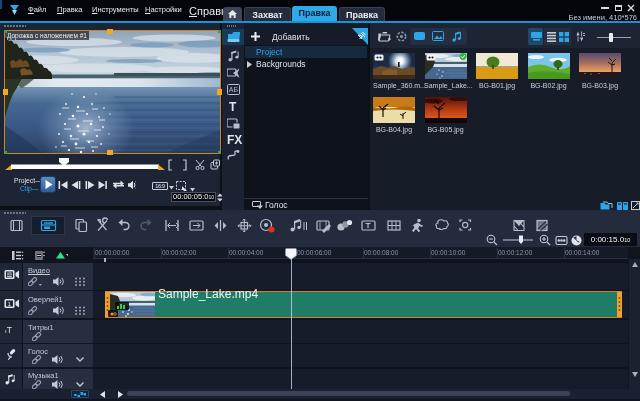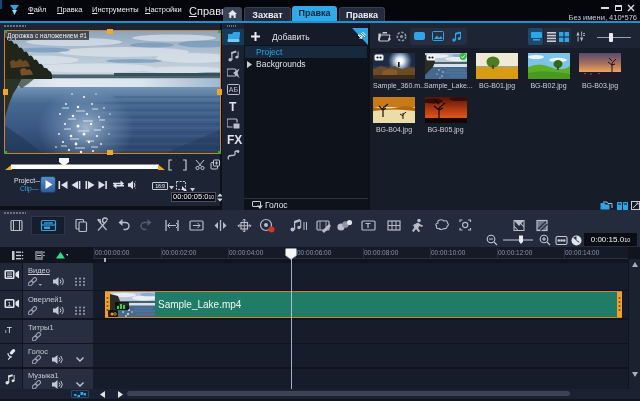--- a/index.html
+++ b/index.html
@@ -777,21 +777,21 @@
         <rect x="0" y="2" width="2" height="3"></rect>
         <rect x="3" y="0" width="2" height="5"></rect>
         <rect x="6" y="1" width="2" height="4"></rect>
       </g>
     </svg>
 <div class="abs" style="left:108px;top:310px;width:10px;height:7px;background:rgba(8,10,8,0.85);border-radius:1px;"></div>
 <svg class="abs" style="left:109.5px;top:312px" width="7" height="4" viewBox="0 0 7 4">
       <circle cx="2" cy="2" r="1.5" fill="#e8a020"></circle>
       <circle cx="5" cy="2" r="1.3" fill="none" stroke="#e8a020" stroke-width="0.8"></circle>
     </svg>
-<div class="txt" style="left:158px;top:299px;font-size:10px;color:#f2f4f6;">Sample_Lake.mp4</div>
+<div class="txt" style="left:158px;top:287px;font-size:12px;color:#f2f4f6;">Sample_Lake.mp4</div>
 
 <div class="abs" style="left:291px;top:259px;width:1px;height:130px;background:rgba(195,214,235,0.8);"></div>
 
 <div class="abs" style="left:629px;top:259px;width:11px;height:130px;background:#1a212f;"></div>
 <svg class="abs" style="left:631.5px;top:262px" width="6" height="5" viewBox="0 0 6 5">
       <path d="M3 0 L6 5 H0 Z" fill="#a8b0be"></path>
     </svg>
 <svg class="abs" style="left:631.5px;top:372px" width="6" height="5" viewBox="0 0 6 5">
       <path d="M3 5 L6 0 H0 Z" fill="#a8b0be"></path>
     </svg>

